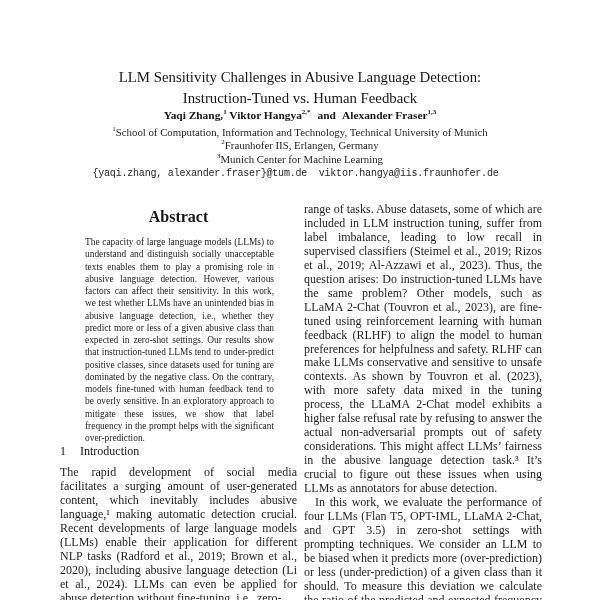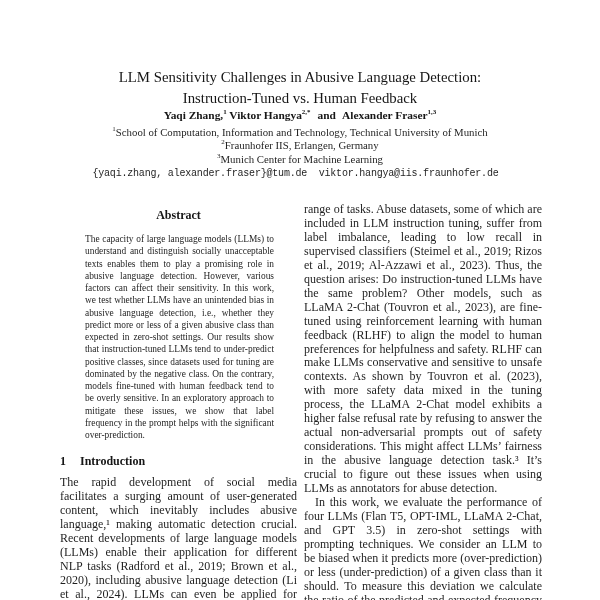--- a/index.html
+++ b/index.html
@@ -53,34 +53,33 @@
     font-size: 10px;
     white-space: pre;
     letter-spacing: -0.2px;
   }
   .col { position: absolute; top: 205px; }
   .col-left  { left: 60px;  width: 237px; }
   .col-right { left: 304px; width: 238px; top: 203px; }
   .abstract-heading {
     text-align: center;
     font-weight: bold;
-    font-size: 12px;
+    font-size: 16px;
     margin: 3px 0 0 0;
     color: #161616;
   }
   .abstract-body {
     margin: 10px 23px 0 25px;
     font-size: 9.4px;
     line-height: 12.25px;
     text-align: justify;
   }
   .section-heading {
-    margin-top: 13px;
     font-size: 12px;
-    font-weight: bold;
+    font-weight: normal;
     color: #161616;
   }
   .section-heading .sec-num { margin-right: 14px; }
   .body-par {
     font-size: 12px;
     line-height: 13.95px;
     text-align: justify;
     margin: 0;
   }
   .col-left .body-par { margin-top: 7px; }

